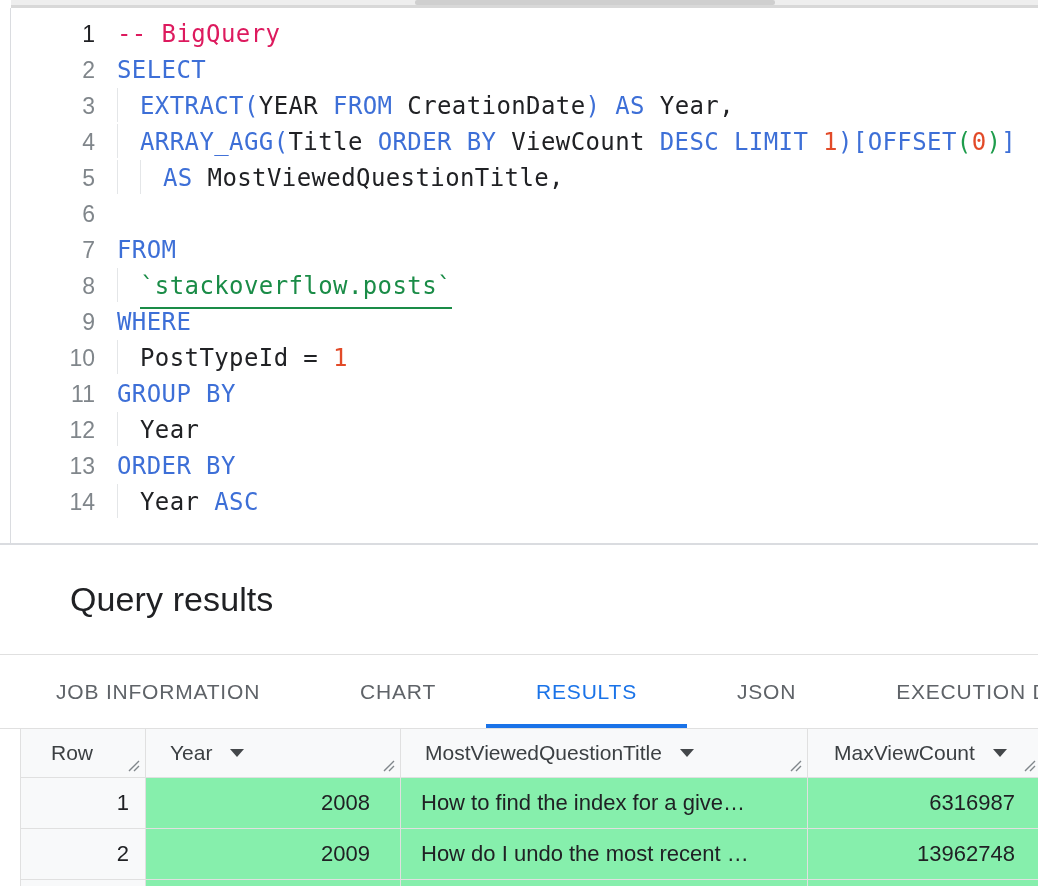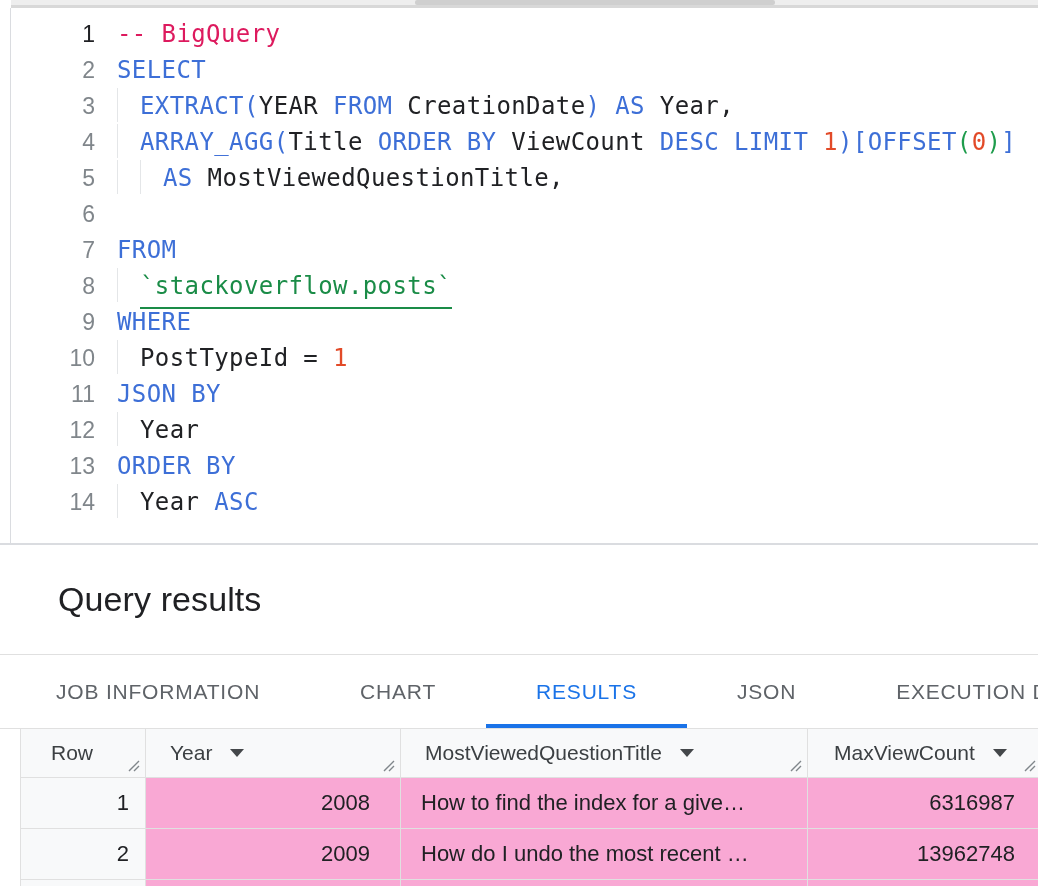--- a/index.html
+++ b/index.html
@@ -36,38 +36,38 @@
   .tk-num{color:var(--number)}
   .tk-b1{color:var(--keyword)}
   .tk-b2{color:var(--bracket_green)}
   .tk-tbl{color:var(--table_ref);border-bottom:2px solid var(--table_ref);padding-bottom:7px}
 
   .divider{height:2px;background:var(--panel_border)}
 
   
   .results-header{height:110px;display:flex;align-items:center;padding-left:58px;
                   border-bottom:1px solid var(--border)}
-  .results-header h1{margin:0;font-size:34px;font-weight:400;color:var(--heading);letter-spacing:0.1px}
+  .results-header h1{margin:12px;font-size:34px;font-weight:400;color:var(--heading);letter-spacing:0.1px}
 
   .tabbar{display:flex;height:74px;padding-left:6px;border-bottom:1px solid var(--border)}
   .tab{position:relative;display:flex;align-items:center;padding:0 50px;font-size:21px;
        font-weight:500;letter-spacing:0.8px;color:var(--tab_inactive);white-space:nowrap;cursor:pointer}
   .tab.active{color:var(--accent)}
   .tab.active::after{content:"";position:absolute;left:0;right:0;bottom:0;height:4px;background:var(--accent)}
 
   
   .table{margin-left:20px;width:1033px;border-left:1px solid var(--border)}
   .thead,.trow{display:grid;grid-template-columns:125px 255px 407px 234px 12px}
   .thead{height:49px}
   .trow{height:51px}
   .trow.partial{height:6px}
   .th,.td{display:flex;align-items:center;border-right:1px solid var(--border);
           border-bottom:1px solid var(--border);overflow:hidden;white-space:nowrap}
   .th{position:relative;background:var(--header_bg);font-size:21px;font-weight:500;color:var(--header_text)}
-  .td{font-size:22px;color:var(--cell_text);background:#f9a8d4}
+  .td{font-size:22px;color:var(--cell_text);background:#86efac}
   .td.rownum{background:var(--header_bg)}
   .th.sliver,.td.sliver{border-right:none}
   .td.sliver{background:#fff}
   .partial .td{border-bottom:none}
   .td.c0{justify-content:flex-end;padding-right:16px}
   .td.c1{justify-content:flex-end;padding-right:30px}
   .td.c2{justify-content:flex-start;padding-left:20px}
   .td.c3{justify-content:flex-end;padding-right:26px}
   .th.c0{padding-left:30px}
   .th.c1{padding-left:24px}
@@ -119,21 +119,21 @@
     <div class="line">
       <div class="ln">9</div>
       <div class="lc"><span class="tk-kw">WHERE</span></div>
     </div>
     <div class="line">
       <div class="ln">10</div>
       <div class="lc"><div class="guide"></div><span class="tk-id">PostTypeId = </span><span class="tk-num">1</span></div>
     </div>
     <div class="line">
       <div class="ln">11</div>
-      <div class="lc"><span class="tk-kw">JSON BY</span></div>
+      <div class="lc"><span class="tk-kw">GROUP BY</span></div>
     </div>
     <div class="line">
       <div class="ln">12</div>
       <div class="lc"><div class="guide"></div><span class="tk-id">Year</span></div>
     </div>
     <div class="line">
       <div class="ln">13</div>
       <div class="lc"><span class="tk-kw">ORDER BY</span></div>
     </div>
     <div class="line">

